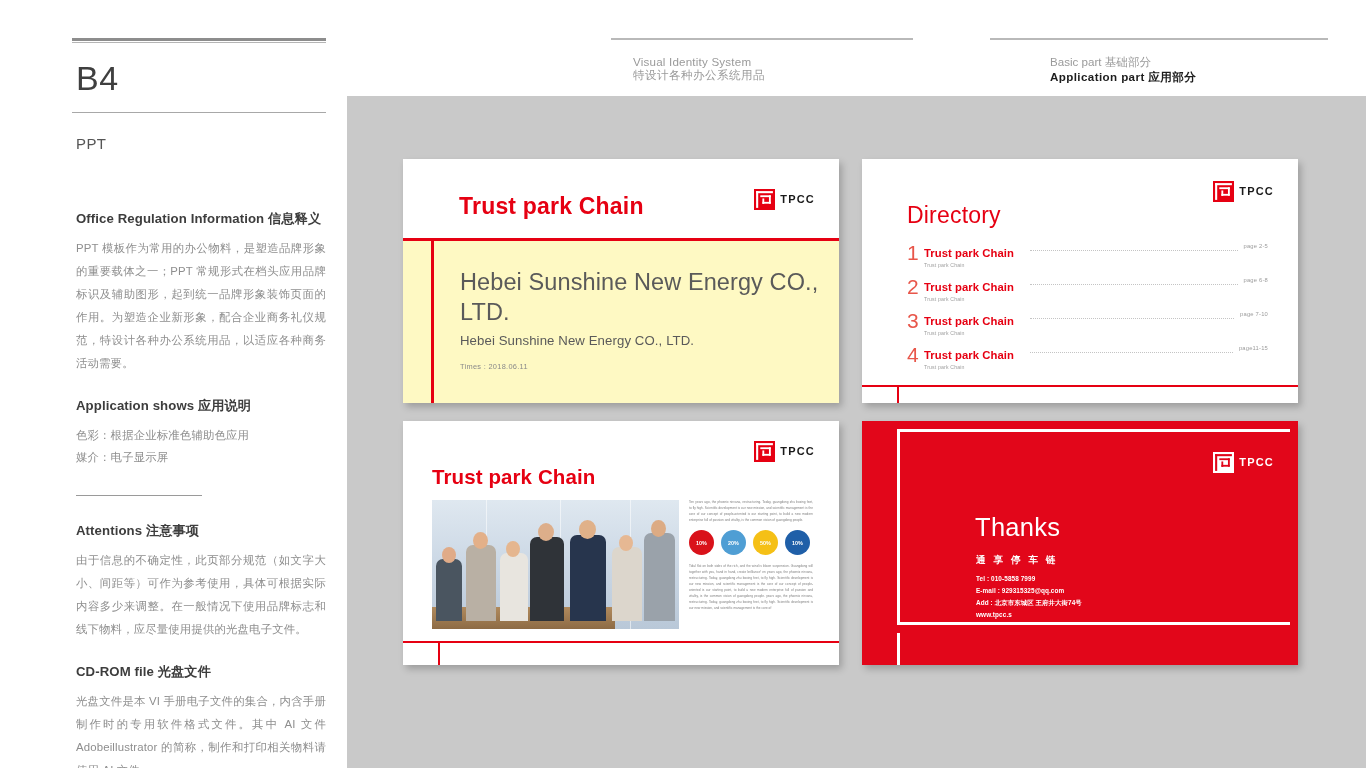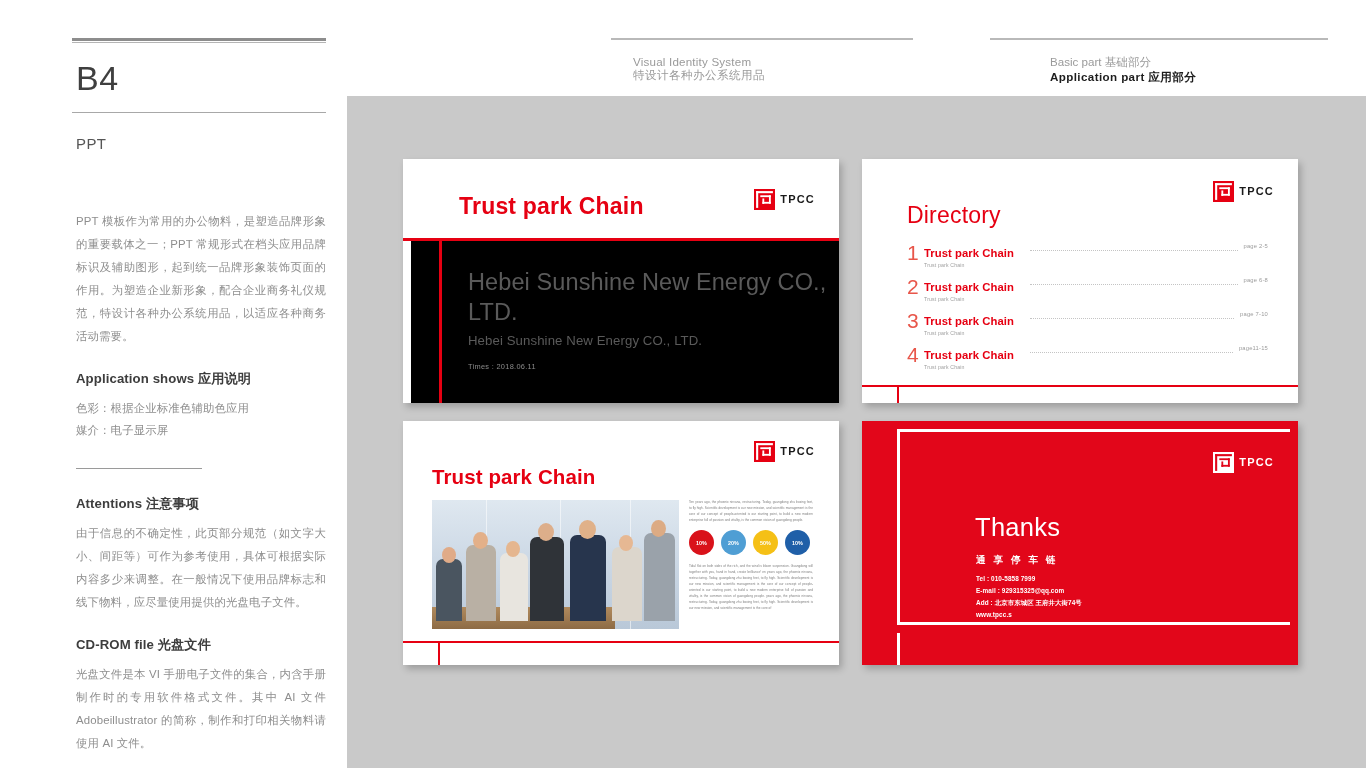--- a/index.html
+++ b/index.html
@@ -60,21 +60,21 @@
   .logo { display: flex; align-items: center; gap: 5px; }
   .logo-mark { width: 21px; height: 21px; flex: 0 0 auto; }
   .logo-word { font-size: 11px; font-weight: 700; letter-spacing: 1.2px; color: #1a1a1a; line-height: 1; }
   .logo-word.white { color: #ffffff; }
 
   
   .s1-head { position: absolute; left: 0; top: 0; width: 100%; height: 80px; background: #fff; }
   .s1-title { position: absolute; left: 56px; top: 34px; font-size: 23px; font-weight: 700; color: #e60012; letter-spacing: .2px; }
   .s1-logo { position: absolute; right: 24px; top: 30px; }
   .s1-redline { position: absolute; left: 0; top: 79px; width: 100%; height: 3px; background: #e60012; }
-  .s1-body { position: absolute; left: 8px; top: 82px; width: 100%; bottom: 0; background: #000000; }
+  .s1-body { position: absolute; left: 0; top: 82px; width: 100%; bottom: 0; background: #fef9c3; }
   .s1-vline { position: absolute; left: 28px; top: 0; width: 3px; height: 100%; background: #e60012; }
   .s1-h1 { position: absolute; left: 57px; top: 27px; font-size: 23.5px; color: #5a5a5a; line-height: 1.26; letter-spacing: .1px; }
   .s1-h2 { position: absolute; left: 57px; top: 92px; font-size: 13.2px; color: #5a5a5a; letter-spacing: .1px; }
   .s1-date { position: absolute; left: 57px; top: 121px; font-size: 7.4px; color: #8a8a8a; letter-spacing: .3px; }
 
   
   .s2-logo { position: absolute; right: 24px; top: 22px; }
   .s2-title { position: absolute; left: 45px; top: 43px; font-size: 23px; color: #e60012; font-weight: 400; letter-spacing: .2px; }
   .dir-list { position: absolute; left: 45px; top: 84px; right: 30px; }
   .dir-row { display: flex; align-items: flex-start; margin-bottom: 9px; }
@@ -122,20 +122,21 @@
 <div class="page">
 
   <div class="left-col">
     <div class="rule-top"></div>
     <div class="rule-top2"></div>
     <div class="code-label">B4</div>
     <div class="rule-mid"></div>
     <div class="ppt-label">PPT</div>
 
     <div class="sec" style="margin-top:58px;">
+      <div class="sec-title">Office Regulation Information 信息释义</div>
       <div class="sec-body">PPT 模板作为常用的办公物料，是塑造品牌形象的重要载体之一；PPT 常规形式在档头应用品牌标识及辅助图形，起到统一品牌形象装饰页面的作用。为塑造企业新形象，配合企业商务礼仪规范，特设计各种办公系统用品，以适应各种商务活动需要。</div>
     </div>
 
     <div class="sec" style="margin-top:22px;">
       <div class="sec-title">Application shows 应用说明</div>
       <div class="sec-line">色彩：根据企业标准色辅助色应用</div>
       <div class="sec-line">媒介：电子显示屏</div>
     </div>
 
     <div class="divider-short" style="margin:26px 0 0 4px;"></div>

